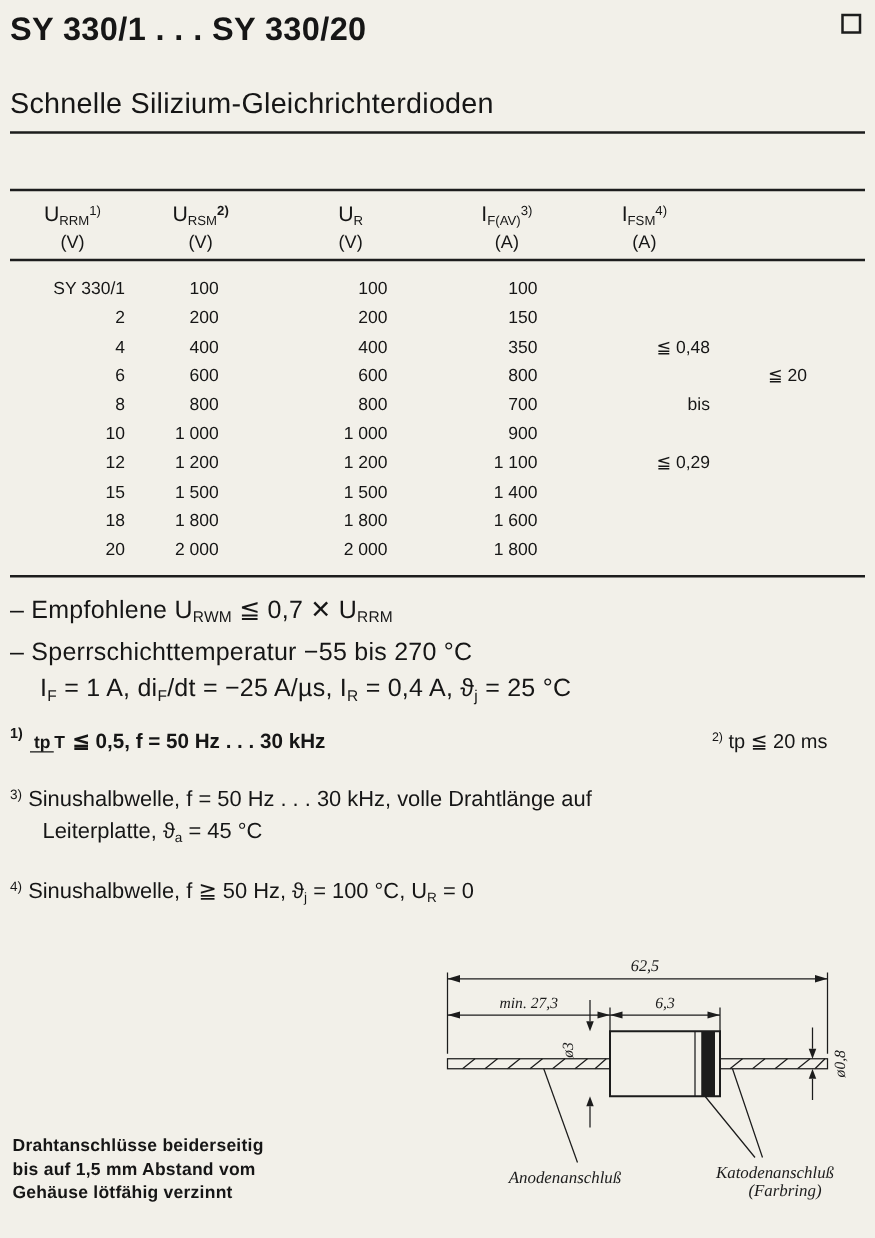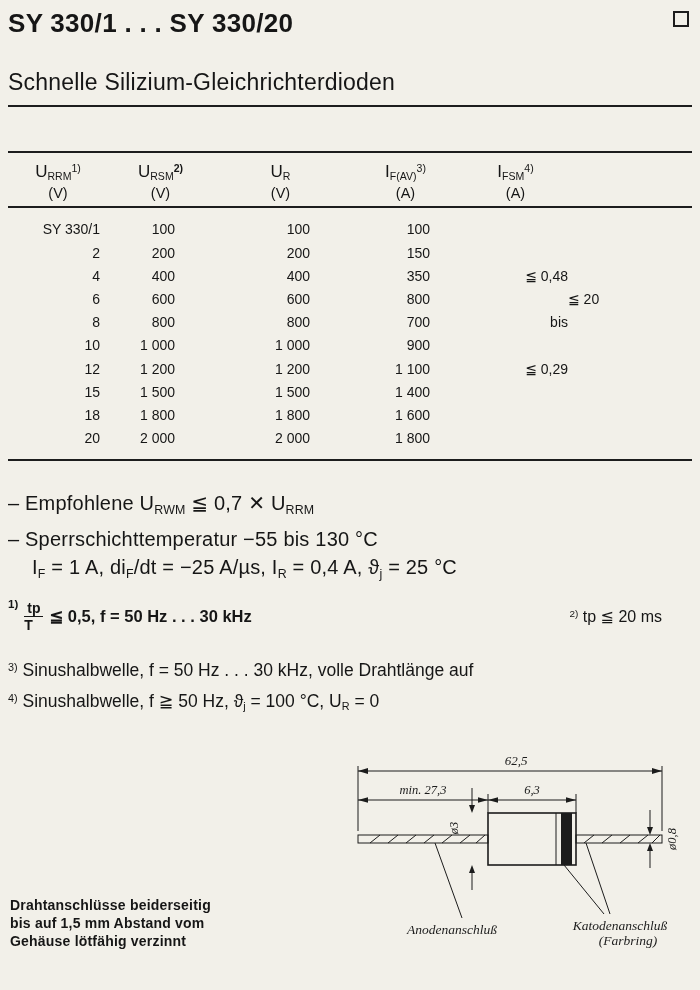--- a/index.html
+++ b/index.html
@@ -26,41 +26,41 @@
   .thead{padding:9px 0 5px}
   .hcell{text-align:center;font-size:17px}
   .hunit{font-size:14.5px;margin-top:3px}
   .tbody{padding:10px 0 9px}
   .trow{font-size:14px;line-height:23.2px}
   .c0{text-align:right;padding-right:8px}
   .c1{text-align:right;padding-right:38px}
   .c2{text-align:right;padding-right:38px}
   .c3{text-align:right;padding-right:33px}
   .c4{text-align:right}
-  .c5{}
+  .c5{text-align:center}
 
   .sub{font-size:.62em;vertical-align:-.3em}
   .sup{font-size:.62em;vertical-align:.5em}
   .b{font-weight:bold}
 
   
-  .notes{margin-top:28px;font-size:20px;line-height:28.5px;letter-spacing:.2px}
+  .notes{margin-top:12px;font-size:20px;line-height:28.5px;letter-spacing:.2px}
   .note.indent{padding-left:24px}
 
   
   .footnotes{margin-top:12px}
   .fn-row{display:flex;justify-content:space-between;align-items:center;padding-right:30px}
   .fn1{display:flex;align-items:center;gap:6px;font-weight:bold;font-size:16.5px}
   .fnmark{font-size:11.5px;align-self:flex-start;margin-top:-2px}
-  .frac{display:inline-flex;flex-direction:column;text-align:left;font-size:14px;line-height:1.15}
+  .frac{display:inline-flex;flex-direction:row;text-align:left;font-size:14px;line-height:1.15}
   .frac .num{border-bottom:1.6px solid #161616;padding:0 3px}
   .fn2{font-weight:normal;font-size:16px}
   .fn3{margin-top:21px;font-size:17.5px;line-height:25px}
   .fn3 .cont{padding-left:26px}
-  .fn4{margin-top:8px;font-size:17.5px}
+  .fn4{margin-top:19px;font-size:17.5px}
 
   
   .bottom{position:relative;margin-top:26px;height:224px}
   .drawing{position:absolute;right:0;top:0}
   .bottom-note{
     position:absolute;left:2px;bottom:12px;
     font-size:14px;font-weight:bold;line-height:1.3;
     white-space:pre-line;letter-spacing:.2px;
   }
 
@@ -196,38 +196,39 @@
         <div class="c4"></div>
         <div class="c5"></div>
       </div>
     </div>
 
     <hr class="rule">
   </div>
 
   <div class="notes">
     <div class="note"><span>– Empfohlene U</span><span class="sub">RWM</span><span> ≦ 0,7 ✕ U</span><span class="sub">RRM</span></div>
-    <div class="note"><span>– Sperrschichttemperatur −55 bis 130 °C</span></div>
+    <div class="note"><span>– Sperrschichttemperatur −55 bis 270 °C</span></div>
     <div class="note indent"><span>I</span><span class="sub">F</span><span> = 1 A, di</span><span class="sub">F</span><span>/dt = −25 A/µs, I</span><span class="sub">R</span><span> = 0,4 A, ϑ</span><span class="sub">j</span><span> = 25 °C</span></div>
   </div>
 
   <div class="footnotes">
     <div class="fn-row">
       <div class="fn1">
         <span class="fnmark">1)</span>
         <span class="frac">
           <span class="num">tp</span>
           <span class="den">T</span>
         </span>
         <span><span> ≦ 0,5, f = 50 Hz . . . 30 kHz</span></span>
       </div>
       <div class="fn2"><span class="sup">2)</span><span> tp ≦ 20 ms</span></div>
     </div>
     <div class="fn3">
       <div><span class="sup">3)</span><span> Sinushalbwelle,  f = 50 Hz . . . 30 kHz,  volle  Drahtlänge  auf</span></div>
+      <div class="cont"><span>Leiterplatte, ϑ</span><span class="sub">a</span><span> = 45 °C</span></div>
     </div>
     <div class="fn4"><span class="sup">4)</span><span> Sinushalbwelle, f ≧ 50 Hz, ϑ</span><span class="sub">j</span><span> = 100 °C, U</span><span class="sub">R</span><span> = 0</span></div>
   </div>
 
   <div class="bottom">
 
     <svg class="drawing" width="352" height="218" viewBox="0 0 352 218" xmlns="http://www.w3.org/2000/svg">
 
       <rect x="18" y="97" width="130" height="8" fill="#cfccc2" class="ln"></rect>
       <path class="ln" d="M30 105 L40 97 M48 105 L58 97 M66 105 L76 97 M84 105 L94 97 M102 105 L112 97 M120 105 L130 97 M136 105 L145 97"></path>

